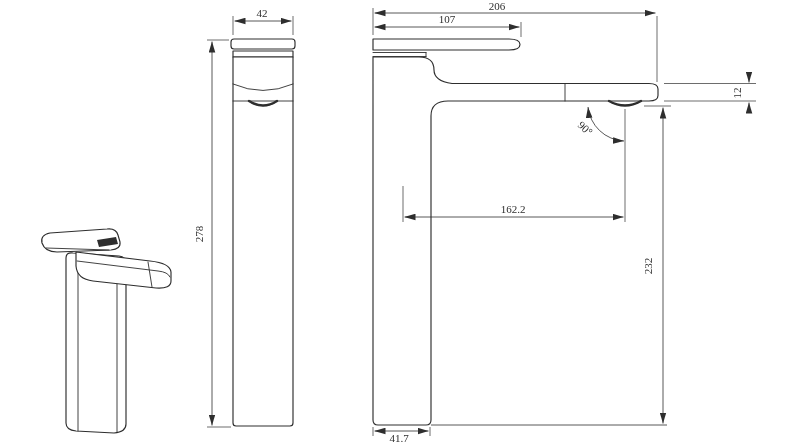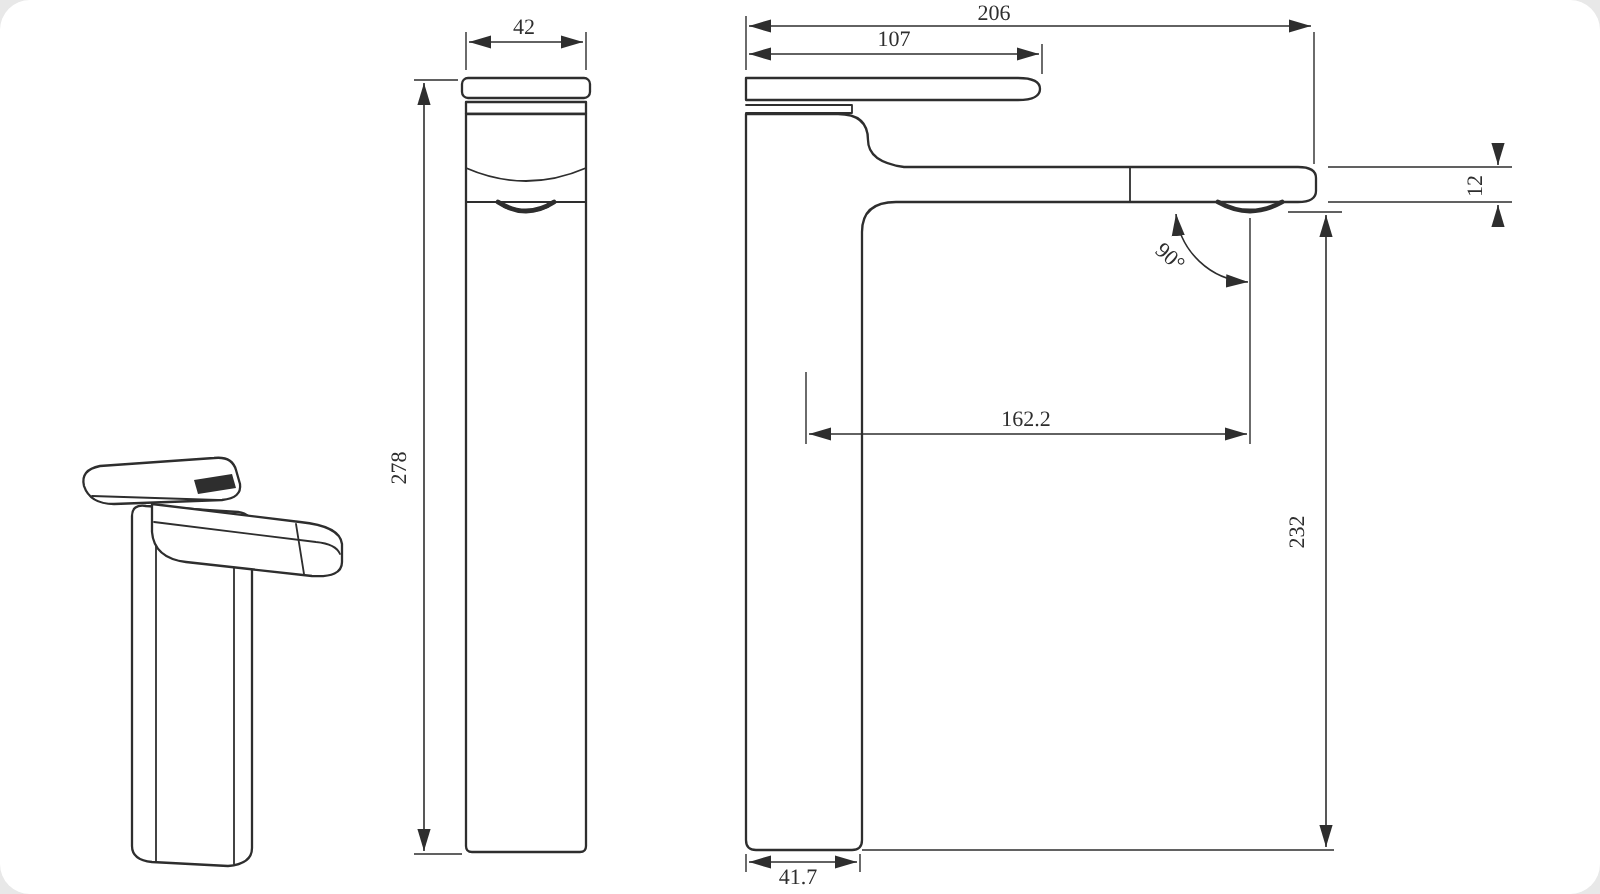--- a/index.html
+++ b/index.html
@@ -1,20 +1,19 @@
 <!DOCTYPE html>
 <html style="--line: #2e2e2e;"><head>
 <meta charset="utf-8">
 <style>
   :root{ --line:#2e2e2e; --bg:#ffffff; }
   html,body{ margin:0; padding:0; background:#e8e8e8; font-family:"Liberation Sans", sans-serif; }
   .stage{
     position:relative; width:800px; height:447px; background:var(--bg);
     overflow:hidden;
-    border-radius:15px;
   }
   svg{ display:block; }
   .outline{ fill:#ffffff; stroke:var(--line); stroke-width:1.15; stroke-linejoin:round; stroke-linecap:round; }
   .seam{ fill:none; stroke:var(--line); stroke-width:0.9; stroke-linecap:round; }
   .aer{ fill:none; stroke:var(--line); stroke-width:2.4; stroke-linecap:round; }
   .ext{ fill:none; stroke:var(--line); stroke-width:0.7; }
   .dimline{ fill:none; stroke:var(--line); stroke-width:0.8; }
   .dimtext{
     font-family:"Liberation Serif","DejaVu Serif",serif;
     font-size:11px; fill:var(--line);

